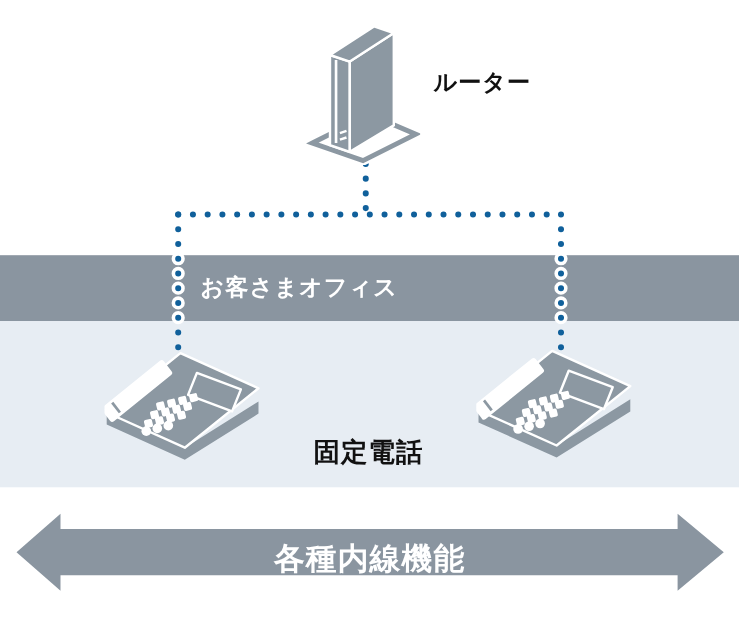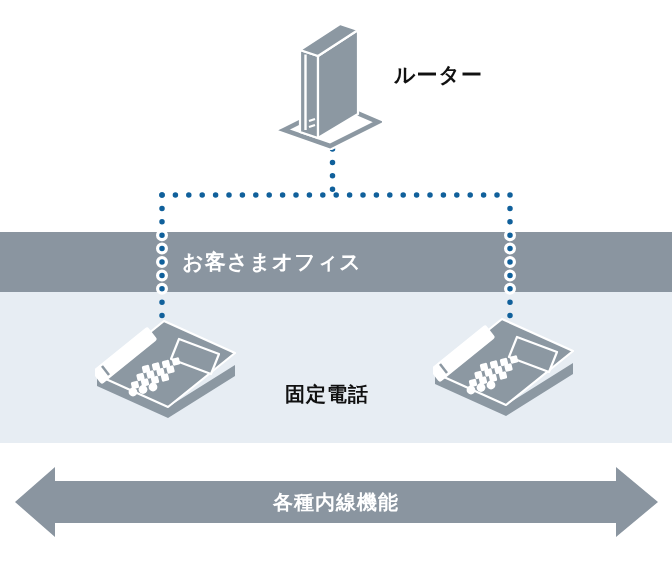--- a/index.html
+++ b/index.html
@@ -25,24 +25,24 @@
   .office-floor{
     position:absolute;left:0;top:292px;width:672px;height:151px;
     background:var(--floor);
   }
   .lbl{position:absolute;font-weight:bold;color:var(--label);white-space:nowrap;}
   .router-label{left:394px;top:61px;font-size:21px;letter-spacing:1px;}
   .band-label{
     left:0;top:232px;width:544px;height:60px;line-height:60px;
     text-align:center;font-size:21px;letter-spacing:1px;color:var(--band-text);
   }
-  .phone-label{left:285px;top:381px;font-size:20px;letter-spacing:1px;}
+  .phone-label{left:285px;top:395px;font-size:24px;letter-spacing:1px;}
   .arrow-label{
     left:0;top:489px;width:672px;text-align:center;
-    font-size:20px;letter-spacing:1px;color:var(--band-text);
+    font-size:28px;letter-spacing:1px;color:var(--band-text);
   }
   svg{display:block;}
   .conn{position:absolute;left:0;top:0;pointer-events:none;}
   .dot-line{stroke:var(--dot);stroke-width:5.5;stroke-linecap:round;fill:none;stroke-dasharray:0 13.4;}
   .dot-halo{stroke:#fff;stroke-width:12;stroke-linecap:round;fill:none;stroke-dasharray:0 13.4;}
   .ico-fill{fill:var(--icon);stroke:#fff;stroke-width:2.2;stroke-linejoin:round;}
   .ico-outline{fill:none;stroke:var(--icon);stroke-width:4.5;stroke-linejoin:miter;}
   .ico-outline-halo{fill:none;stroke:#fff;stroke-width:9;stroke-linejoin:miter;}
   .wht{fill:#fff;stroke:#fff;stroke-linejoin:round;}
   .key{fill:#fff;}

